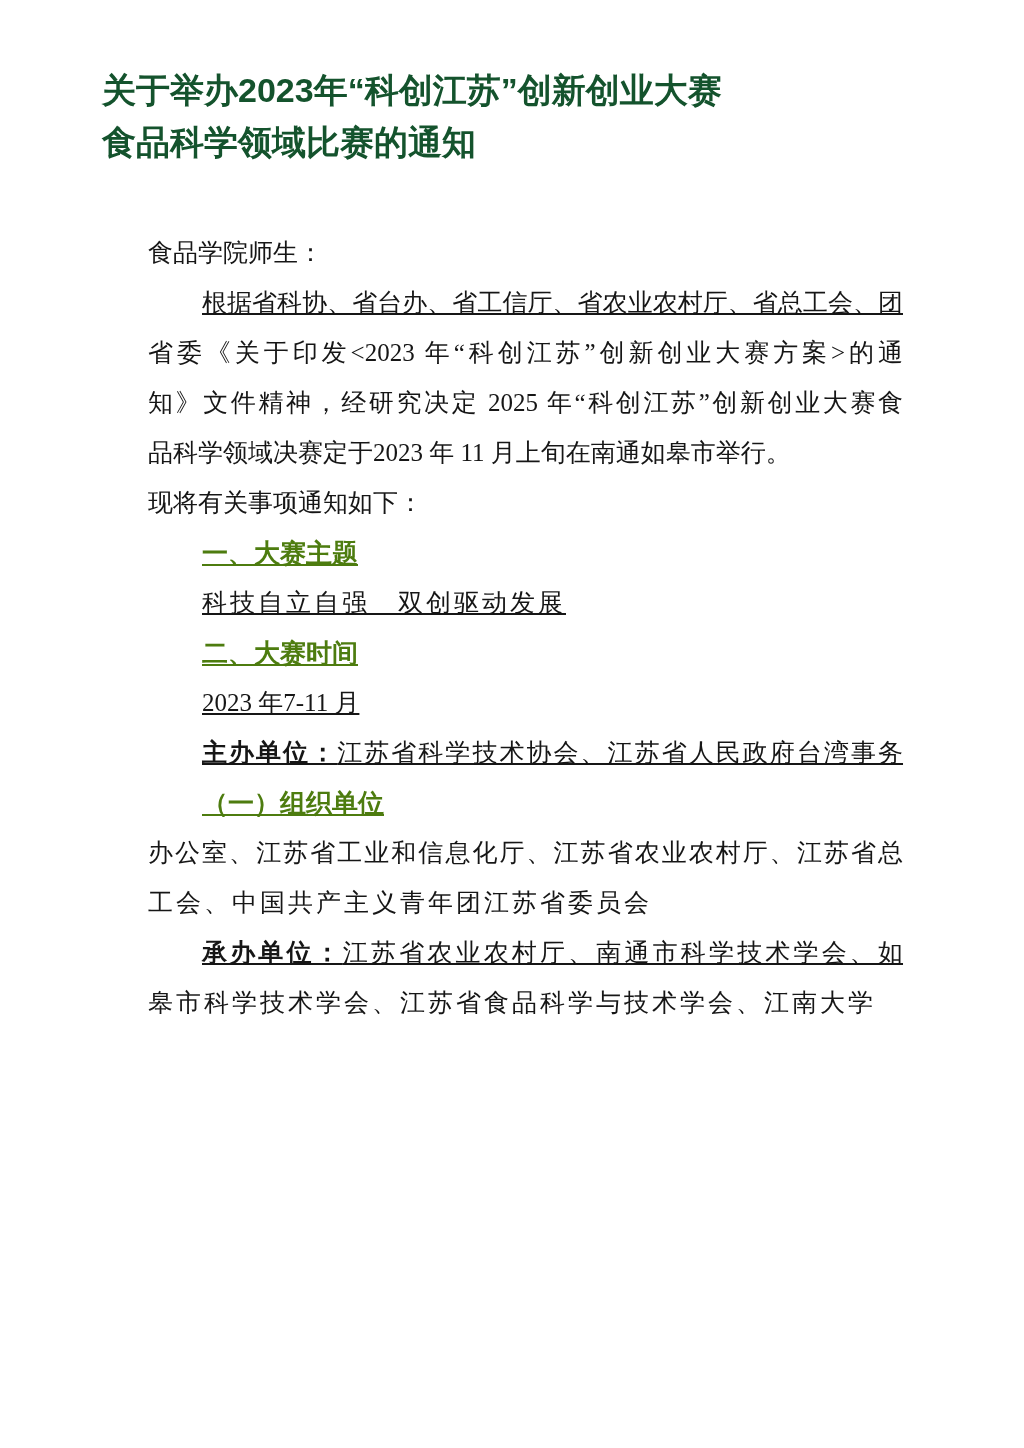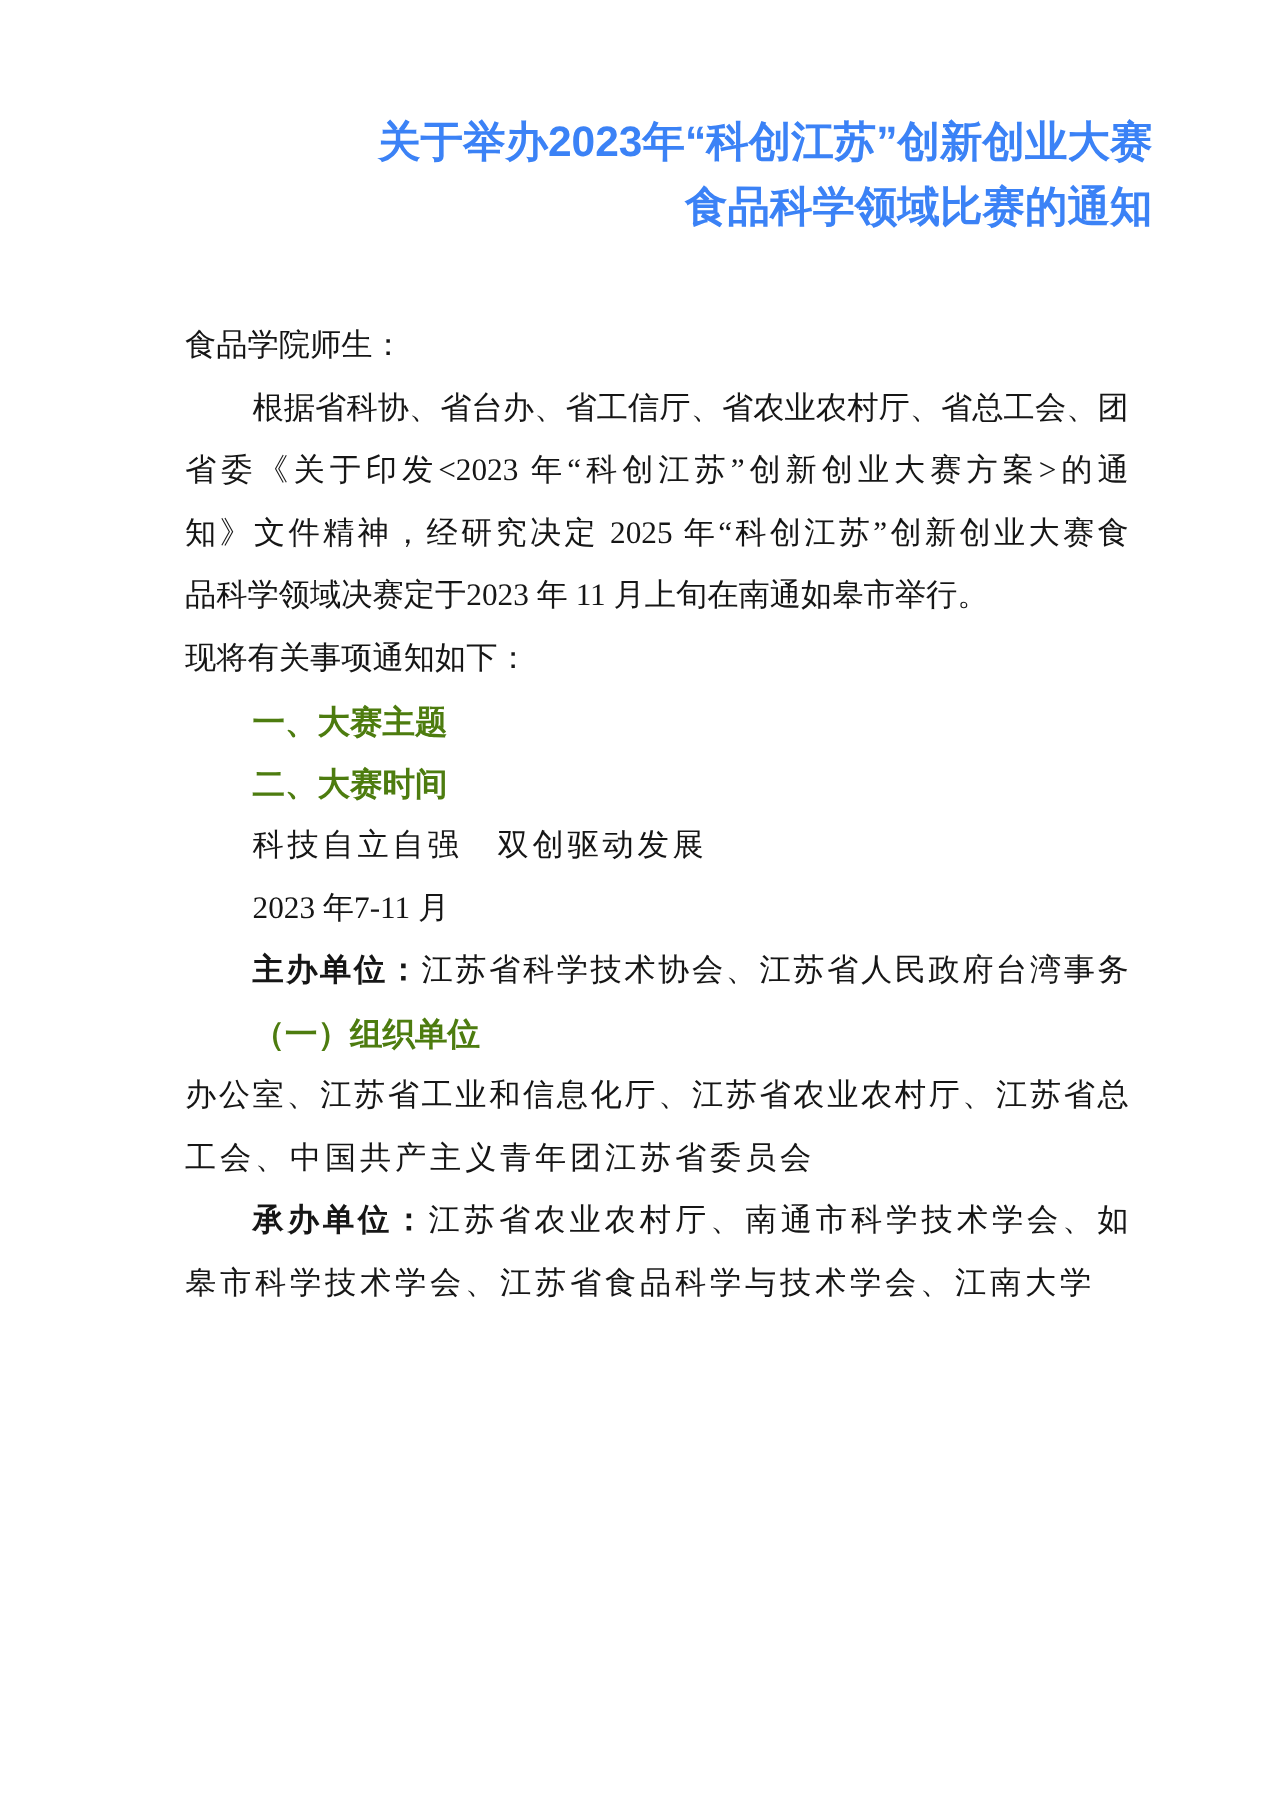--- a/index.html
+++ b/index.html
@@ -14,48 +14,49 @@
     color: #1a1a1a;
     overflow: hidden;
   }
   .page {
     position: relative;
     width: 1024px;
     height: 1448px;
     background: #ffffff;
   }
   .doc-title {
-    margin: 88px auto 0 auto;
+    margin: 64px auto 0 auto;
     width: 820px;
-    text-align: right;
+    text-align: left;
     font-family: "Liberation Sans", sans-serif;
     font-weight: 700;
     font-size: 34px;
     line-height: 52px;
-    color: #3b82f6;
+    color: #14532d;
   }
   .content {
     margin: 60px 0 0 148px;
     width: 755px;
     font-size: 25px;
     line-height: 50px;
     color: #161616;
   }
   .line {
     height: 50px;
     white-space: nowrap;
   }
   .line.just {
     white-space: normal;
     text-align: justify;
     text-align-last: justify;
     text-justify: inter-character;
   }
   .indent {
     text-indent: 54px;
+    text-decoration: underline;
   }
   .wide {
     letter-spacing: 3px;
   }
   .heading {
     font-family: "Liberation Sans", sans-serif;
     font-weight: 700;
     font-size: 26px;
     color: #4d7c0f;
   }
@@ -77,23 +78,23 @@
 
     <div class="line">食品学院师生：</div>
 
     <div class="line indent just">根据省科协、省台办、省工信厅、省农业农村厅、省总工会、团</div>
     <div class="line just">省委《关于印发&lt;2023 年“科创江苏”创新创业大赛方案&gt;的通</div>
     <div class="line just">知》文件精神，经研究决定 2025 年“科创江苏”创新创业大赛食</div>
     <div class="line">品科学领域决赛定于2023 年 11 月上旬在南通如皋市举行。</div>
     <div class="line">现将有关事项通知如下：</div>
 
     <div class="line indent heading">一、大赛主题</div>
+    <div class="line indent wide">科技自立自强　双创驱动发展</div>
+
     <div class="line indent heading">二、大赛时间</div>
-
-    <div class="line indent wide">科技自立自强　双创驱动发展</div>
     <div class="line indent">2023 年7-11 月</div>
 
     <div class="line indent just">
       <span class="label">主办单位：</span><span>江苏省科学技术协会、江苏省人民政府台湾事务</span>
     </div>
 
     <div class="line indent heading">（一）组织单位</div>
     <div class="line just">办公室、江苏省工业和信息化厅、江苏省农业农村厅、江苏省总</div>
     <div class="line wide">工会、中国共产主义青年团江苏省委员会</div>
 

